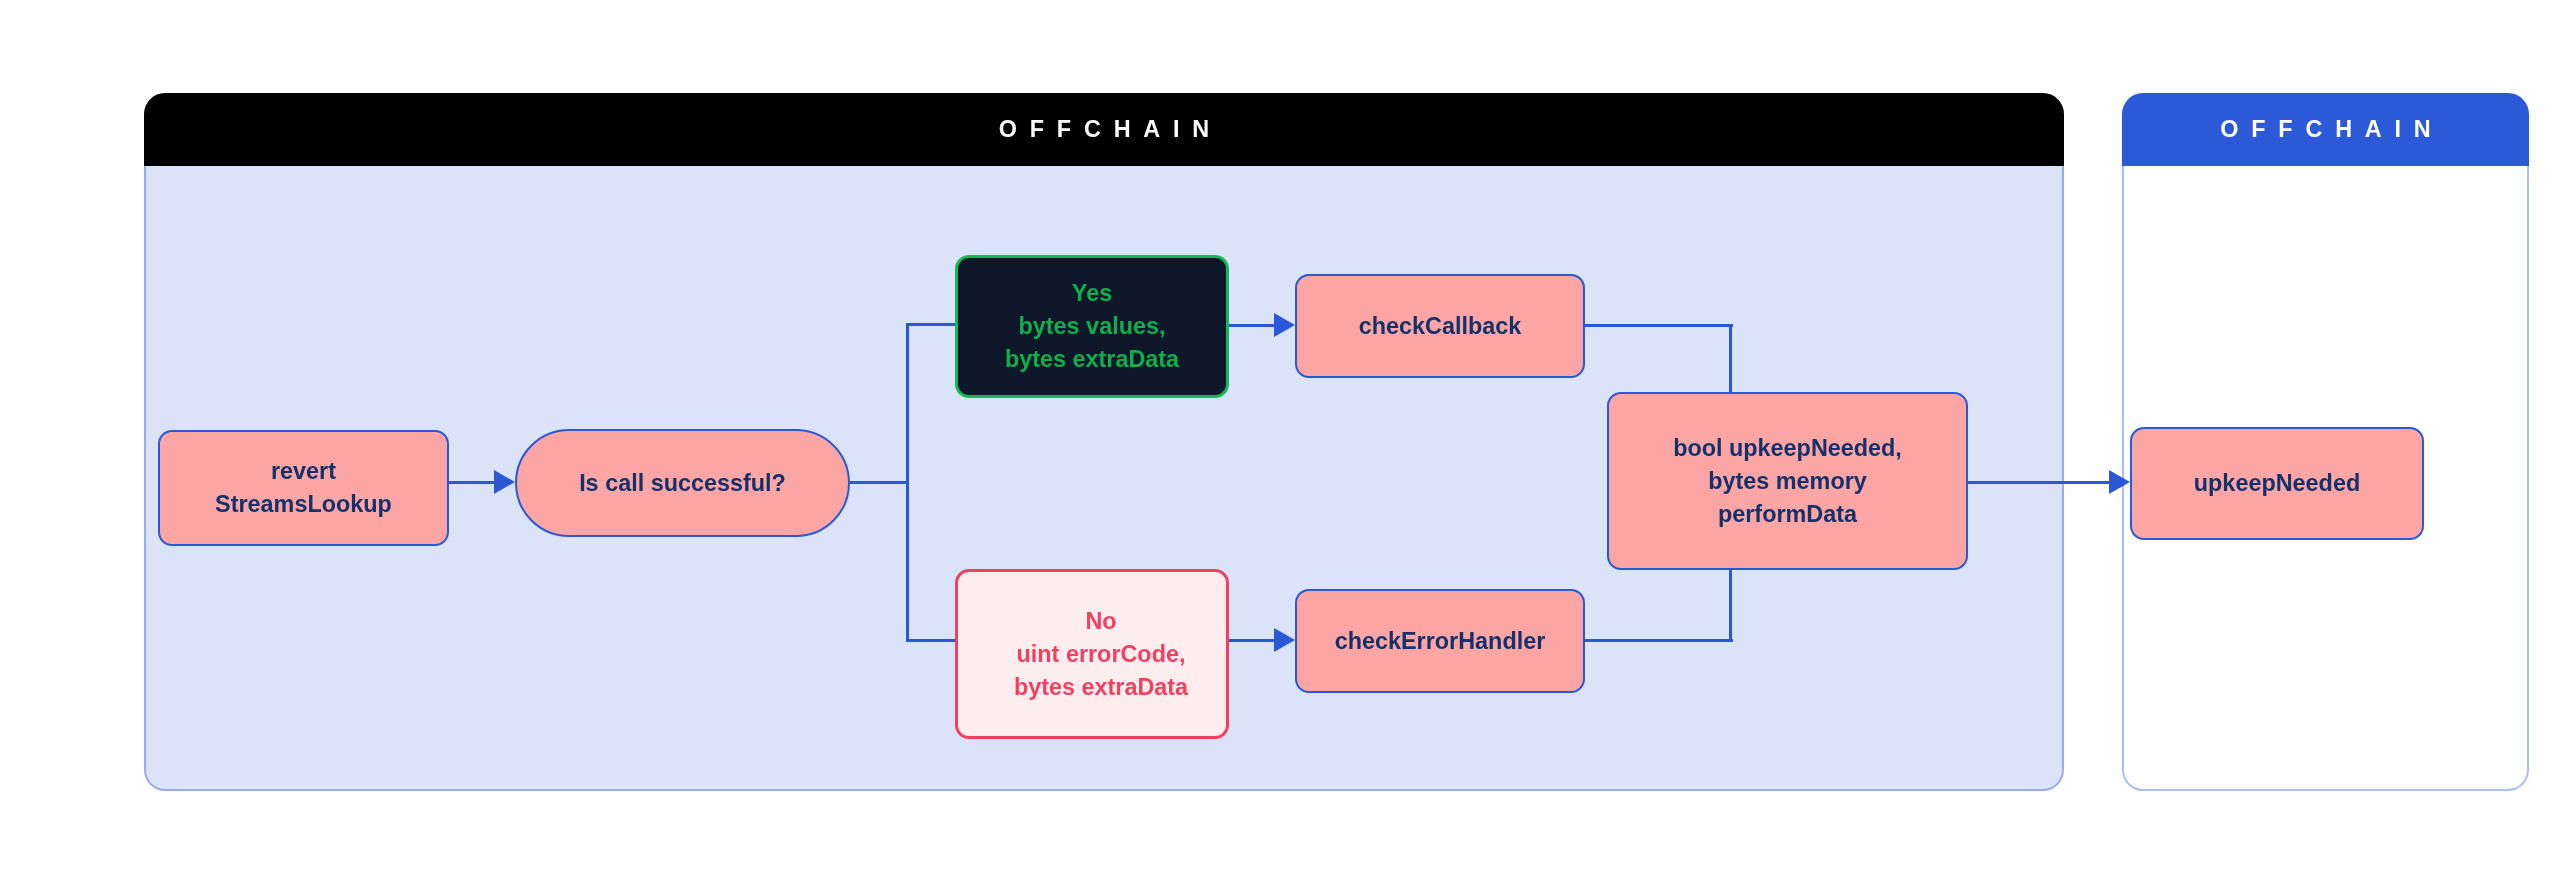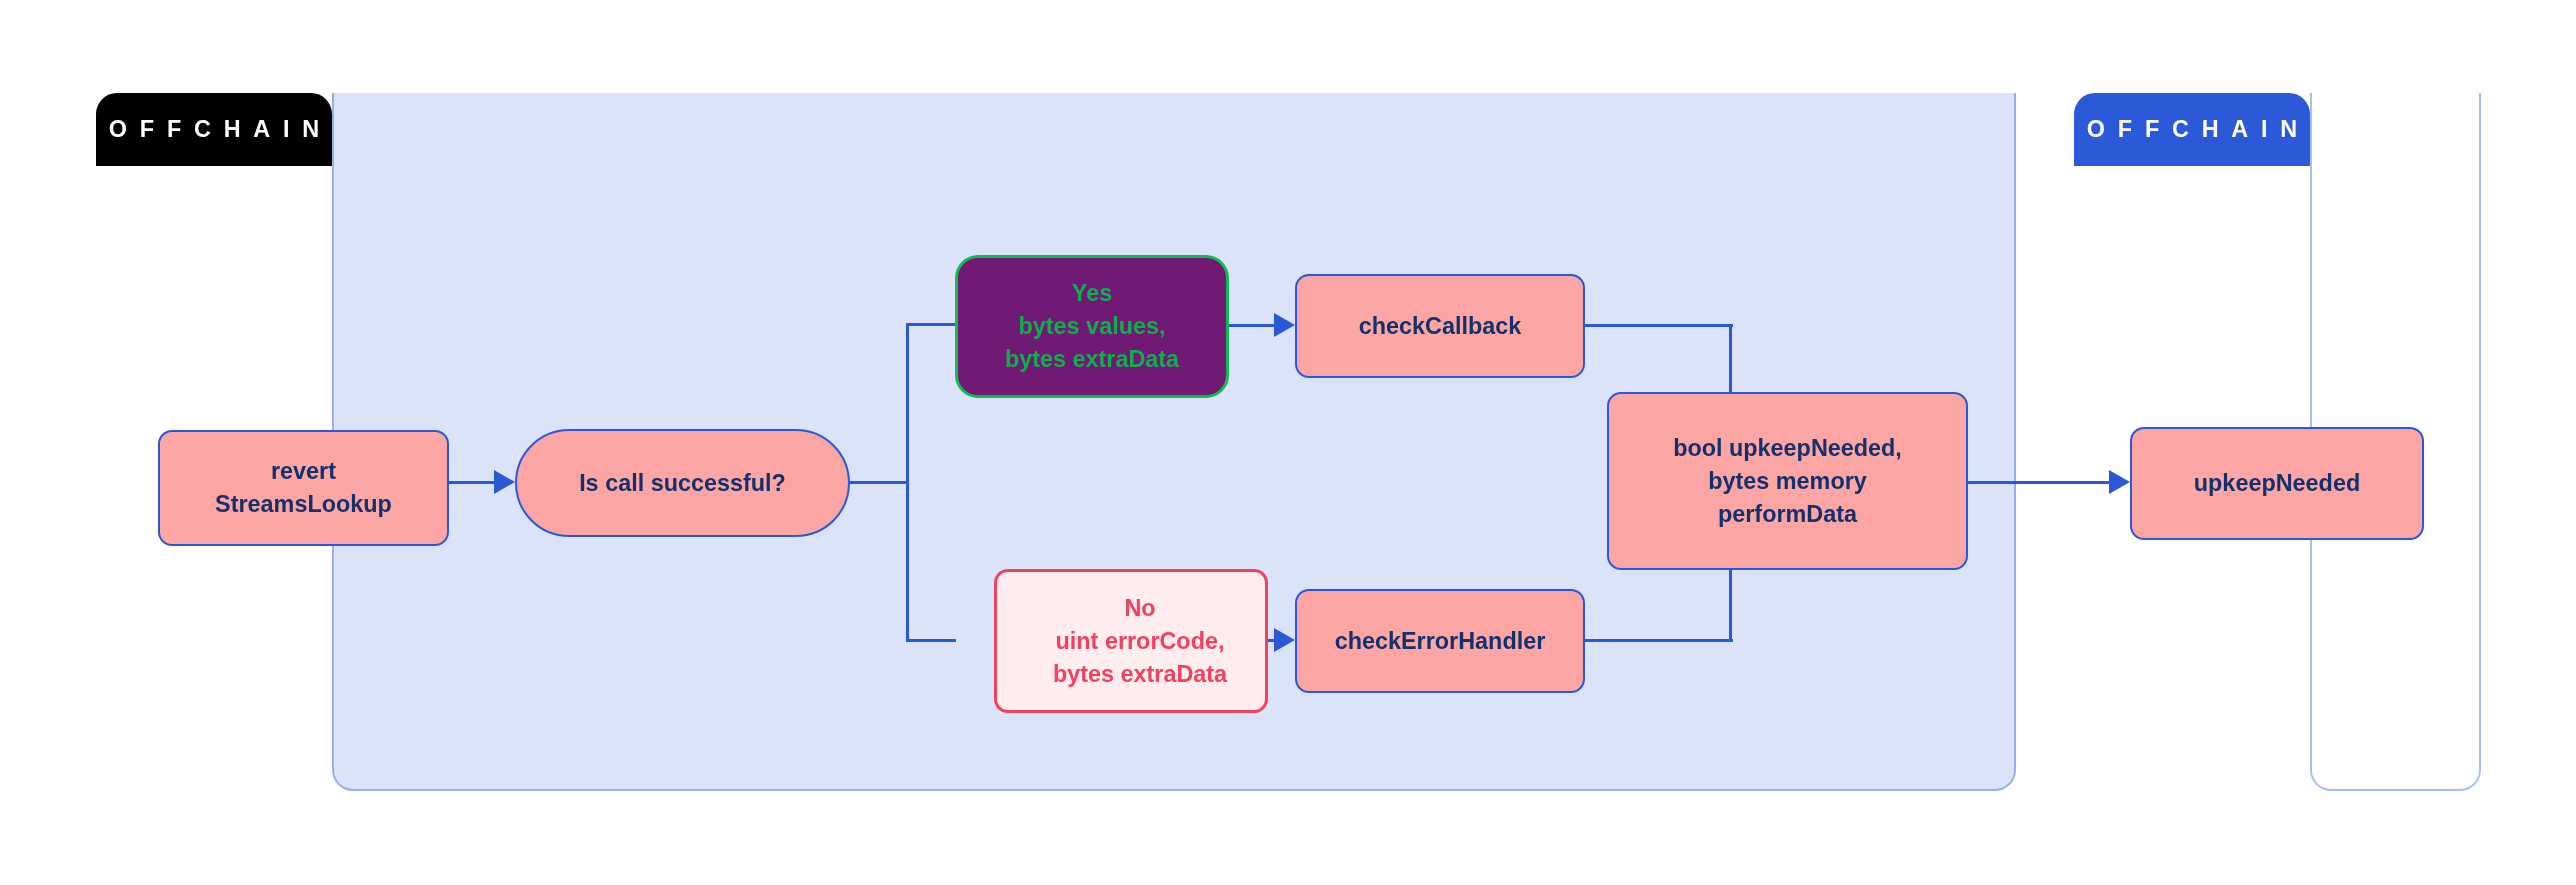--- a/index.html
+++ b/index.html
@@ -1,38 +1,38 @@
 <!DOCTYPE html>
 <html style="font-size:8.5px"><head>
 <meta charset="utf-8">
 <style>
   html,body{margin:0;padding:0;background:#ffffff;}
   .canvas{
     position:relative;width:2576px;height:886px;background:#ffffff;
     font-family:"Liberation Sans",sans-serif;overflow:hidden;
   }
-  .group{position:absolute;display:flex;flex-direction:row;}
+  .group{position:absolute;display:flex;flex-direction:column;margin-left:48px;}
   .group-header{
     height:73px;flex:0 0 73px;display:flex;align-items:center;justify-content:center;
     color:#ffffff;font-weight:bold;font-size:23.4px;letter-spacing:12.8px;text-indent:12.8px;
     border-radius:21px 21px 0 0;
   }
   .offchain-header{background:#000000;}
   .onchain-header{background:#2b59d8;}
   .group-body{flex:1 1 auto;border-radius:0 0 21px 21px;}
   .offchain-body{background:#dae3f7;border:2.7px solid #98adec;border-top:none;}
   .onchain-body{background:#ffffff;border:2.1px solid #abbef2;border-top:none;}
   .node{
     position:absolute;background:#fca5a5;border:2.7px solid #2a58d6;border-radius:14px;
     display:flex;align-items:center;justify-content:center;text-align:center;
     font-weight:bold;font-size:23.4px;line-height:33px;color:#14316b;white-space:pre-line;
     box-sizing:border-box;
   }
   .node.pill{border-radius:58px;}
-  .node.success{background:#701a75;border-color:#12bb52;color:#0fb04c;border-width:3.2px;border-radius:23px;}
+  .node.success{background:#0f172a;border-color:#12bb52;color:#0fb04c;border-width:3.2px;}
   .node.error{background:#fdedef;border-color:#f2415f;color:#f2415f;border-width:3.2px;}
   .h-line{position:absolute;height:3.2px;background:#2a58d6;}
   .v-line{position:absolute;width:3.2px;background:#2a58d6;}
   .arrow-right{
     position:absolute;width:0;height:0;
     border-top:12.8px solid transparent;border-bottom:12.8px solid transparent;
     border-left:21px solid #2a58d6;
   }
 </style>
 </head>
@@ -81,21 +81,21 @@
 StreamsLookup</div>
 
   <div class="node pill" style="left:515px;top:429px;width:335px;height:108px;">Is call successful?</div>
 
   <div class="node success" style="left:955px;top:255px;width:274px;height:143px;">Yes
 bytes values,
 bytes extraData</div>
 
   <div class="node" style="left:1295px;top:274px;width:290px;height:104px;">checkCallback</div>
 
-  <div class="node error" style="left:994px;top:569px;width:274px;height:144px;padding-left:18px;">No
+  <div class="node error" style="left:955px;top:569px;width:274px;height:170px;padding-left:18px;">No
 uint errorCode,
 bytes extraData</div>
 
   <div class="node" style="left:1607px;top:392px;width:361px;height:178px;">bool upkeepNeeded,
 bytes memory
 performData</div>
 
   <div class="node" style="left:1295px;top:589px;width:290px;height:104px;">checkErrorHandler</div>
 
   <div class="node" style="left:2130px;top:427px;width:294px;height:113px;">upkeepNeeded</div>

